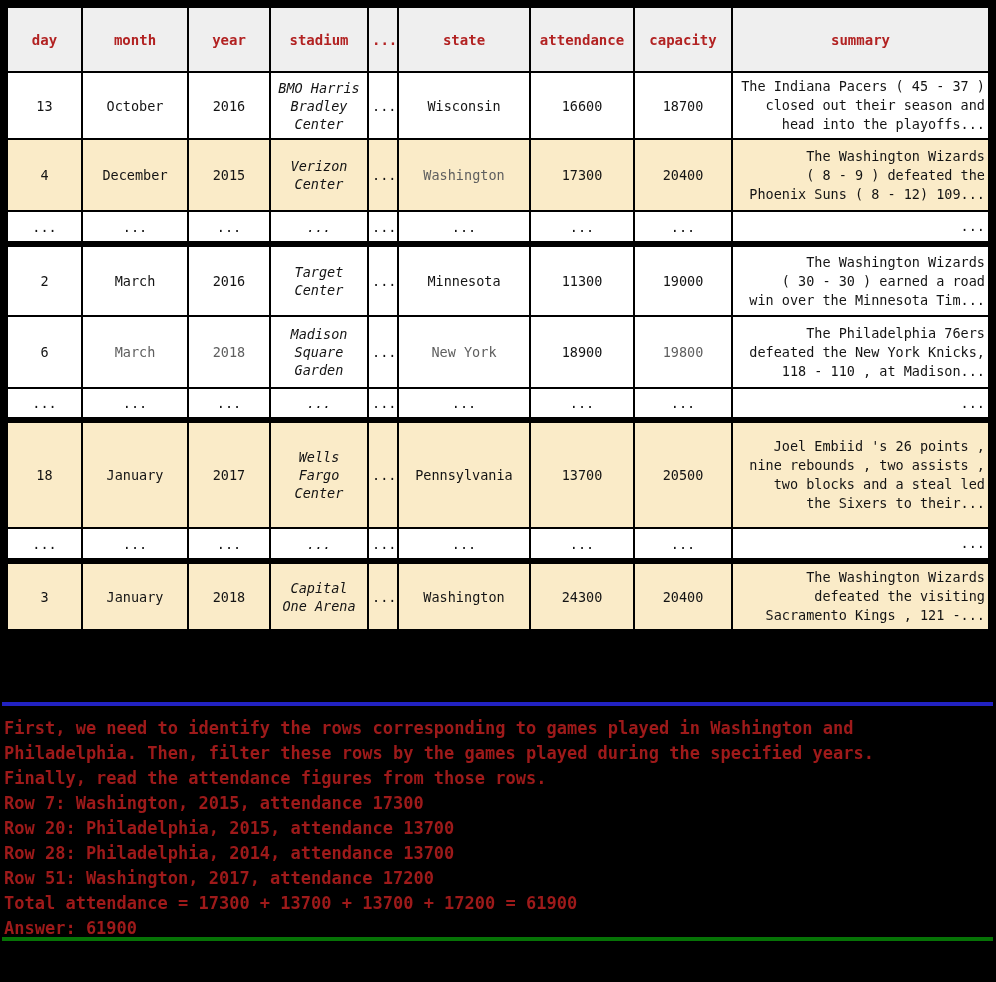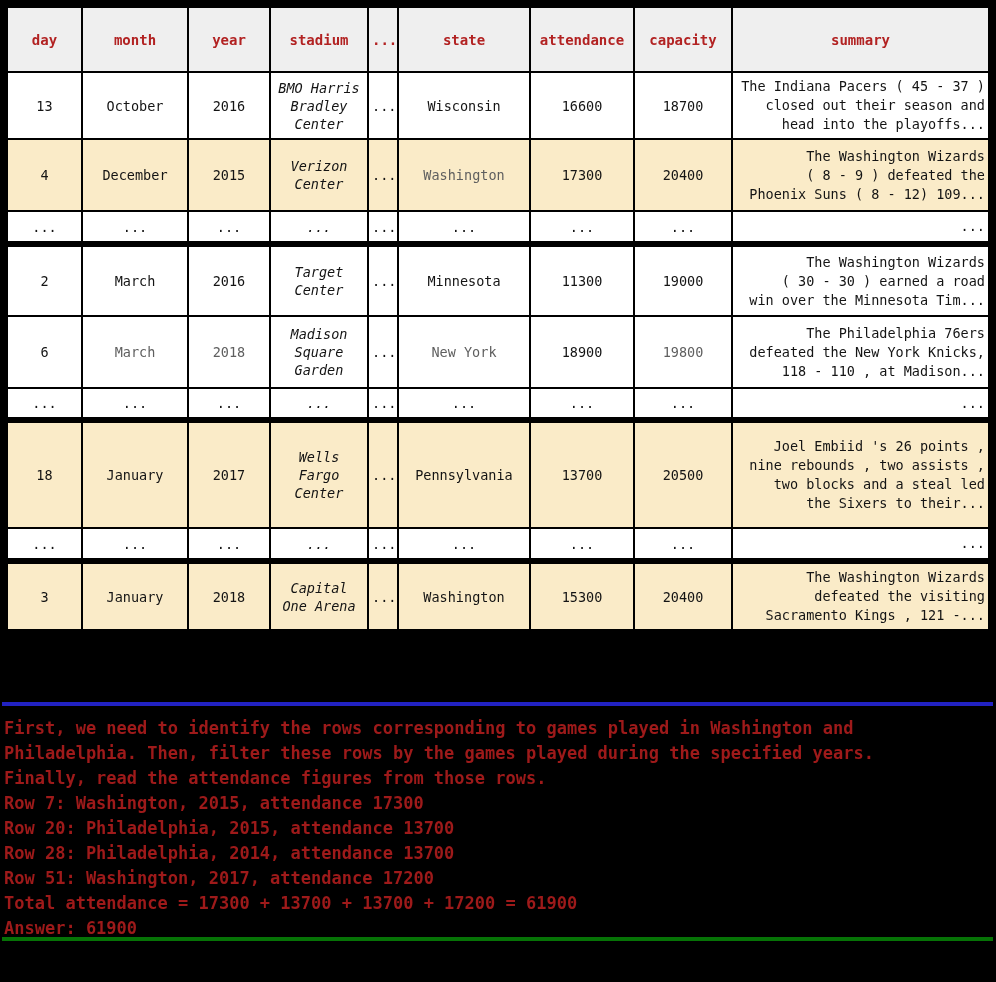--- a/index.html
+++ b/index.html
@@ -178,21 +178,21 @@
           <td class="summary">...</td>
         </tr>
         <tr class="hl sep">
           <td class="day">3</td>
           <td class="month">January</td>
           <td class="year">2018</td>
           <td class="stadium">Capital
 One Arena</td>
           <td class="ellipsis">...</td>
           <td class="state">Washington</td>
-          <td class="attendance">15300</td>
+          <td class="attendance">24300</td>
           <td class="capacity">20400</td>
           <td class="summary">The Washington Wizards
 defeated the visiting
 Sacramento Kings , 121 -...</td>
         </tr>
       </tbody>
   </table>
 
   <div class="blue-line"></div>
 

